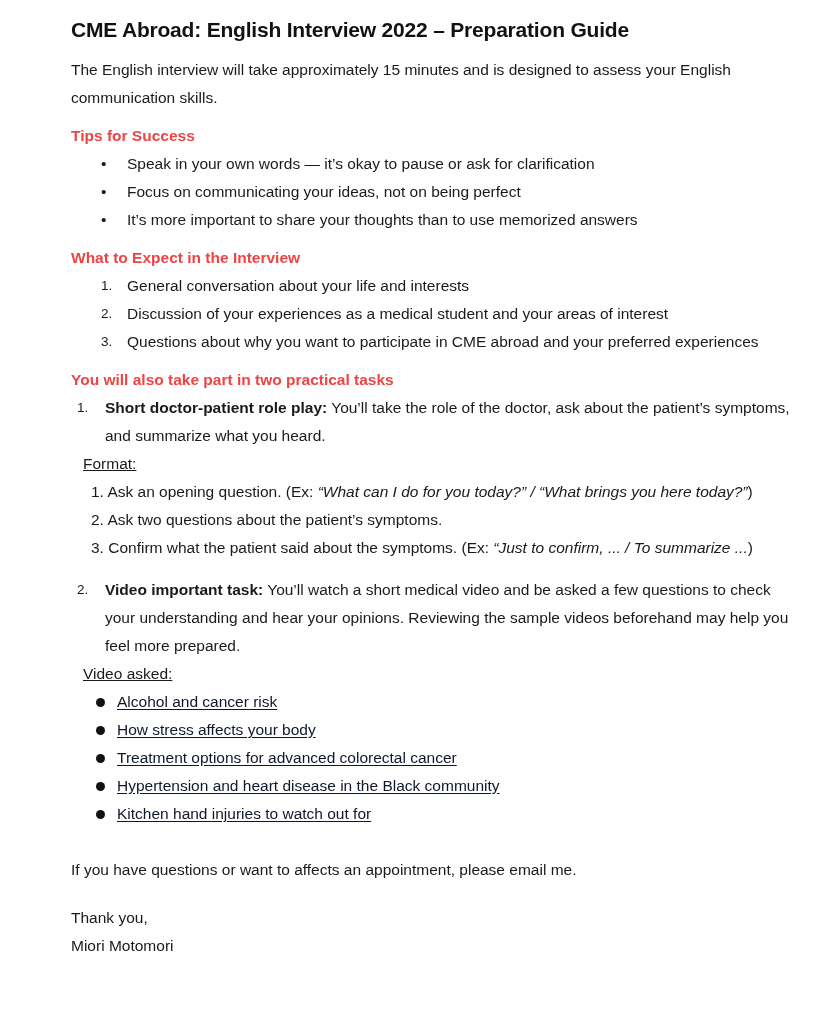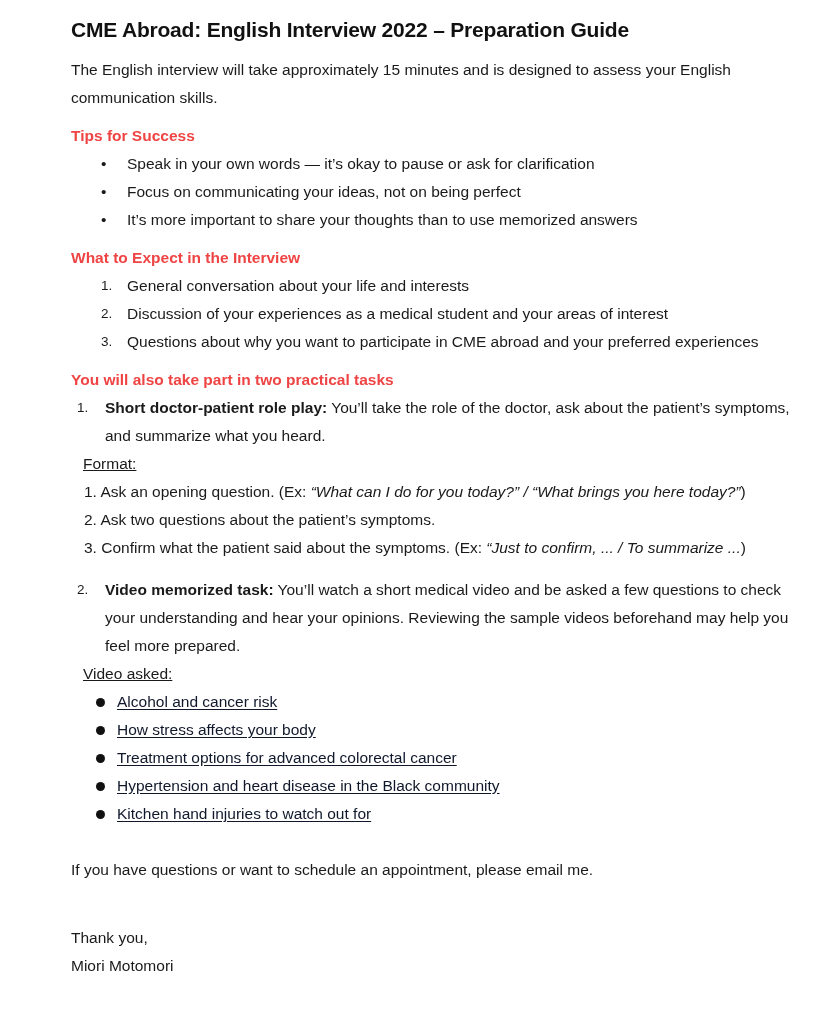--- a/index.html
+++ b/index.html
@@ -20,32 +20,32 @@
     ul.bullets, ol.nums { margin: 0; padding: 0; list-style: none; }
     ul.bullets li { position: relative; padding-left: 56px; line-height: 28px; }
     ul.bullets li .dot { position: absolute; left: 30px; top: 0; }
     ol.nums li { position: relative; padding-left: 56px; line-height: 28px; }
     ol.nums li .num { position: absolute; left: 30px; top: 0; font-size: 13.5px; }
     .section { margin-bottom: 10px; }
     .tasks li { position: relative; padding-left: 34px; line-height: 28px; }
     .tasks li .num { position: absolute; left: 6px; top: 0; font-size: 13.5px; }
     .tasks { list-style: none; padding: 0; margin: 0; }
     .sublabel { margin-left: 12px; text-decoration: underline; line-height: 28px; }
-    .format-steps div { margin-left: 13px; line-height: 28px; }
+    .format-steps div { margin-left: 20px; line-height: 28px; }
     .format-steps .ex { font-style: italic; }
     .videos { list-style: none; margin: 0; padding: 0; }
     .videos li { position: relative; padding-left: 46px; line-height: 28px; }
     .videos li .blt {
       position: absolute; left: 25px; top: 10px; width: 9px; height: 9px;
       border-radius: 50%; background: #111;
     }
     .videos a { color: #0f172a; text-decoration: underline; text-underline-offset: 2px; }
     .gap { height: 14px; }
     .closing { margin-top: 14px; }
-    .sign { margin-top: 40px; }
+    .sign { margin-top: 20px; }
   </style>
 </head>
 <body>
 
 <div class="page">
   <h1>CME Abroad: English Interview 2022 – Preparation Guide</h1>
   <p class="intro">The English interview will take approximately 15 minutes and is designed to assess your English communication skills.</p>
 
   <div class="section">
     <h2>Tips for Success</h2>
@@ -78,29 +78,29 @@
       <div><span>1. Ask an opening question. (Ex: </span><span class="ex">“What can I do for you today?” / “What brings you here today?”</span><span>)</span></div>
       <div><span>2. Ask two questions about the patient’s symptoms.</span></div>
       <div><span>3. Confirm what the patient said about the symptoms. (Ex: </span><span class="ex">“Just to confirm, ... / To summarize ...</span><span>)</span></div>
     </div>
 
     <div class="gap"></div>
 
     <ul class="tasks">
       <li style="padding-right:10px">
         <span class="num">2.</span>
-        <b>Video memorized task:</b><span> You’ll watch a short medical video and be asked a few questions to check your understanding and hear your opinions. Reviewing the sample videos beforehand may help you feel more prepared.</span>
+        <b>Video important task:</b><span> You’ll watch a short medical video and be asked a few questions to check your understanding and hear your opinions. Reviewing the sample videos beforehand may help you feel more prepared.</span>
       </li>
     </ul>
     <div class="sublabel">Video asked:</div>
     <ul class="videos">
       <li><span class="blt"></span><a href="#">Alcohol and cancer risk</a></li>
       <li><span class="blt"></span><a href="#">How stress affects your body</a></li>
       <li><span class="blt"></span><a href="#">Treatment options for advanced colorectal cancer</a></li>
       <li><span class="blt"></span><a href="#">Hypertension and heart disease in the Black community</a></li>
       <li><span class="blt"></span><a href="#">Kitchen hand injuries to watch out for</a></li>
     </ul>
   </div>
 
-  <p class="closing" style="margin-top:28px">If you have questions or want to schedule an appointment, please email me.</p>
+  <p class="closing" style="margin-top:28px">If you have questions or want to affects an appointment, please email me.</p>
   <p class="sign">Thank you,</p>
   <p>Miori Motomori</p>
 </div>
 
 </body></html>

